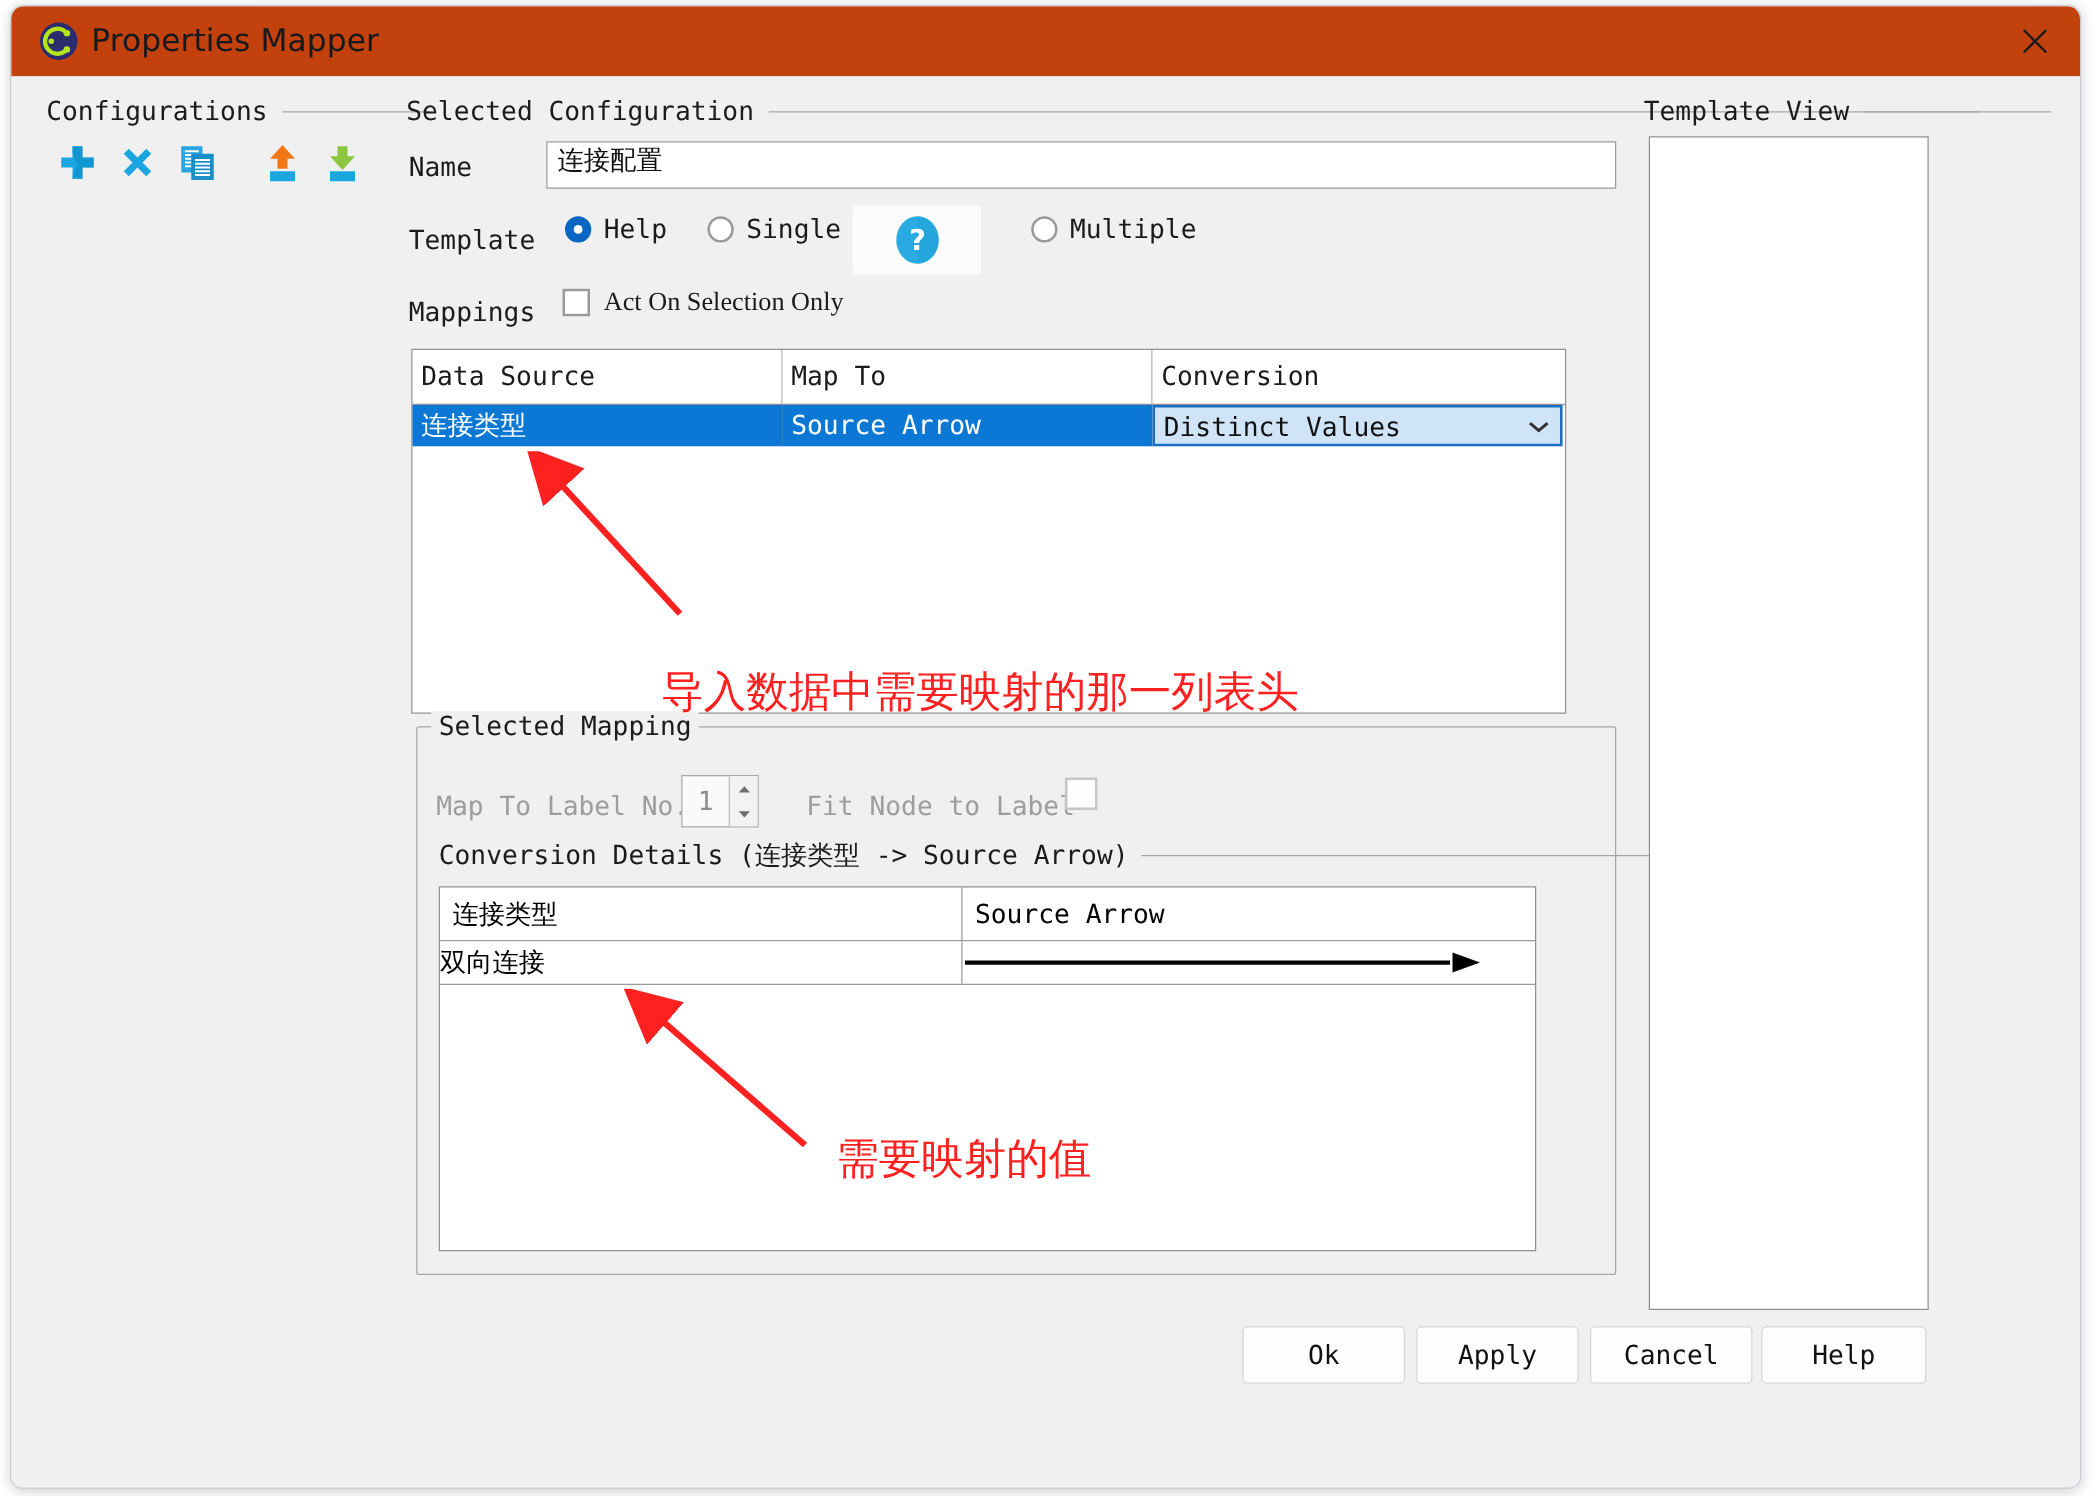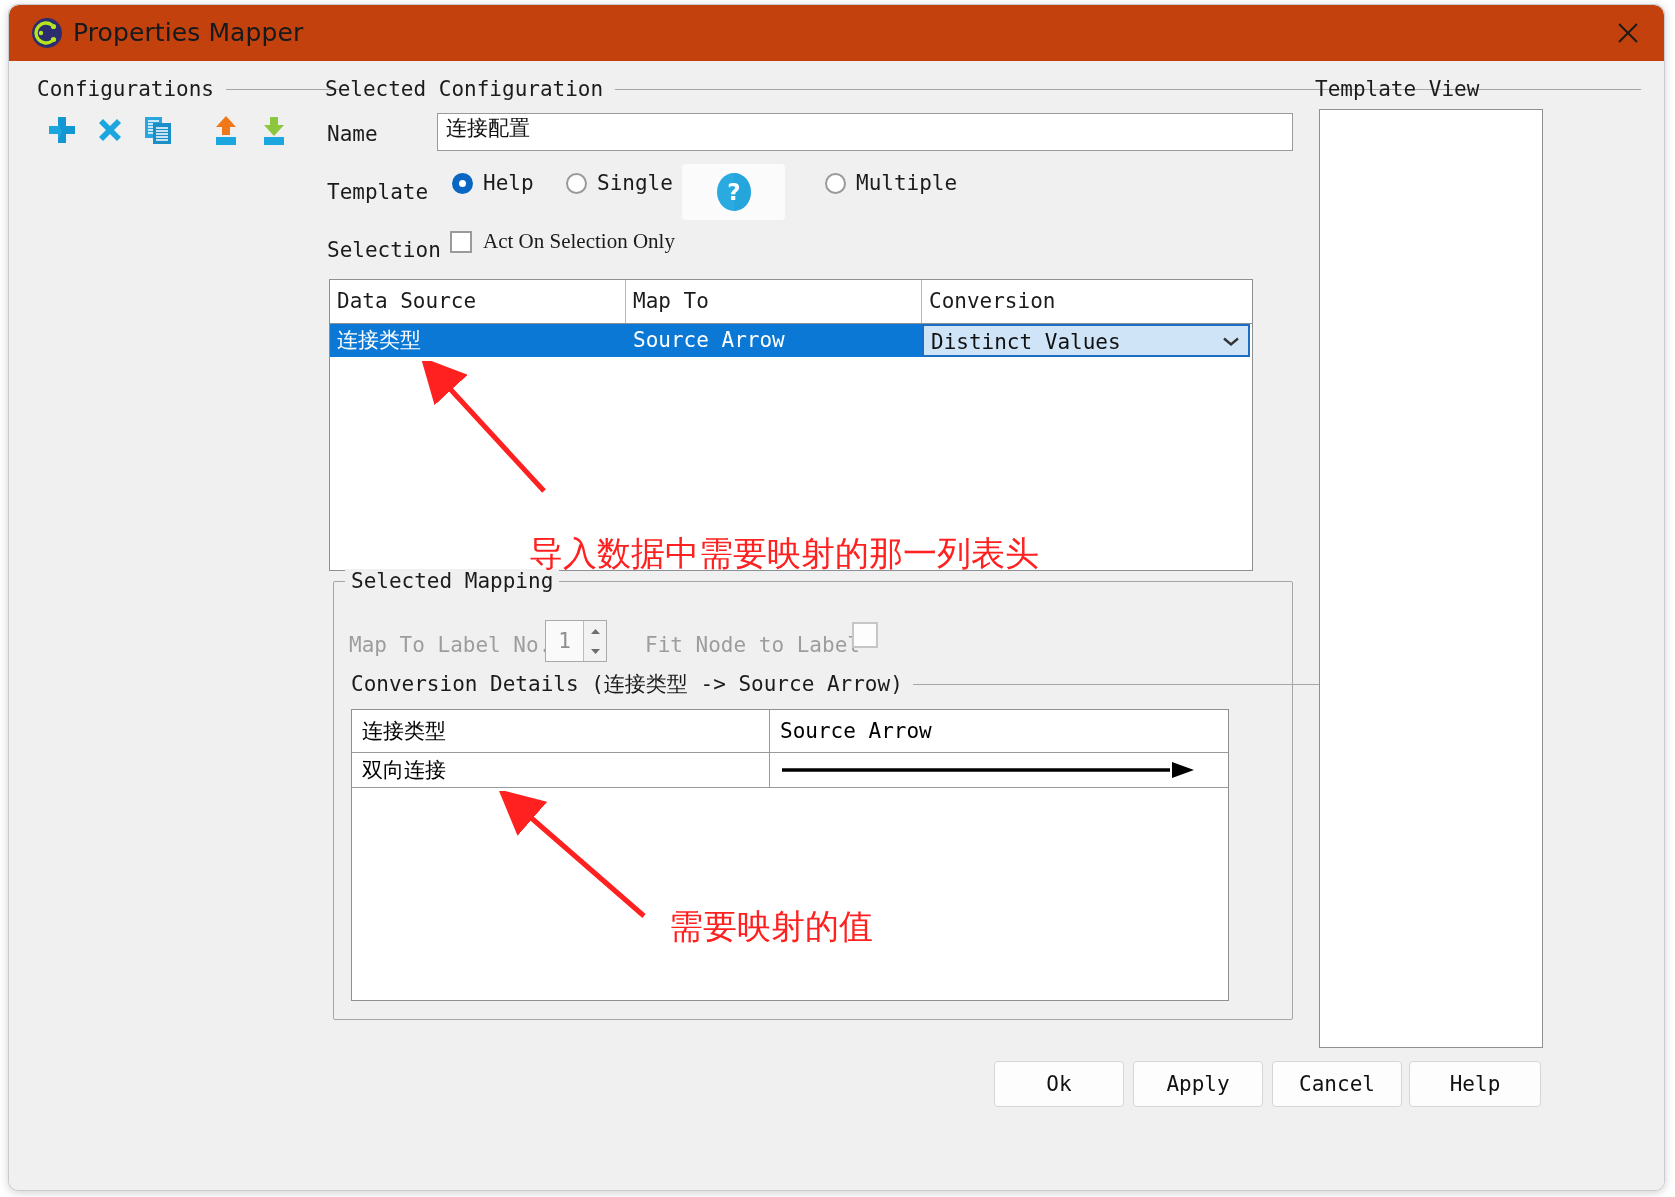--- a/index.html
+++ b/index.html
@@ -379,21 +379,20 @@
   }
   .conv-row {
     display: flex;
     height: 34px;
     border-bottom: 1px solid #9a9a9a;
   }
   .conv-row .cell {
     font-family: "DejaVu Sans Mono", monospace;
     font-size: 21px;
     line-height: 34px;
-    padding-left: 10px;
     box-sizing: border-box;
     border-right: 1px solid #9a9a9a;
     white-space: nowrap;
     position: relative;
   }
   .cv1 { width: 418px; }
   .cv2 { width: 424px; flex: 1; }
   .arrow-cell { display: flex; align-items: center; }
 
   
@@ -539,21 +538,21 @@
         <ellipse cx="23" cy="23" rx="17" ry="19" fill="#29abe2"></ellipse>
         <path d="M23 4 a17 19 0 0 1 0 38 z" fill="#1f9ed4" opacity="0.45"></path>
         <text x="23" y="31" font-family="DejaVu Sans, sans-serif" font-size="23" font-weight="bold" fill="#ffffff" text-anchor="middle">?</text>
       </svg>
     </div>
     <div class="radio-group" style="left:816px">
       <span class="radio"></span>
       <span>Multiple</span>
     </div>
 
-    <div class="row-label map-label">Selection</div>
+    <div class="row-label map-label">Mappings</div>
     <div class="chk-wrap">
       <span class="chkbox"></span>
       <span>Act On Selection Only</span>
     </div>
 
     <div class="map-table">
       <div class="map-head">
         <div class="cell c1">Data Source</div>
         <div class="cell c2">Map To</div>
         <div class="cell c3" style="border-right:none">Conversion</div>

